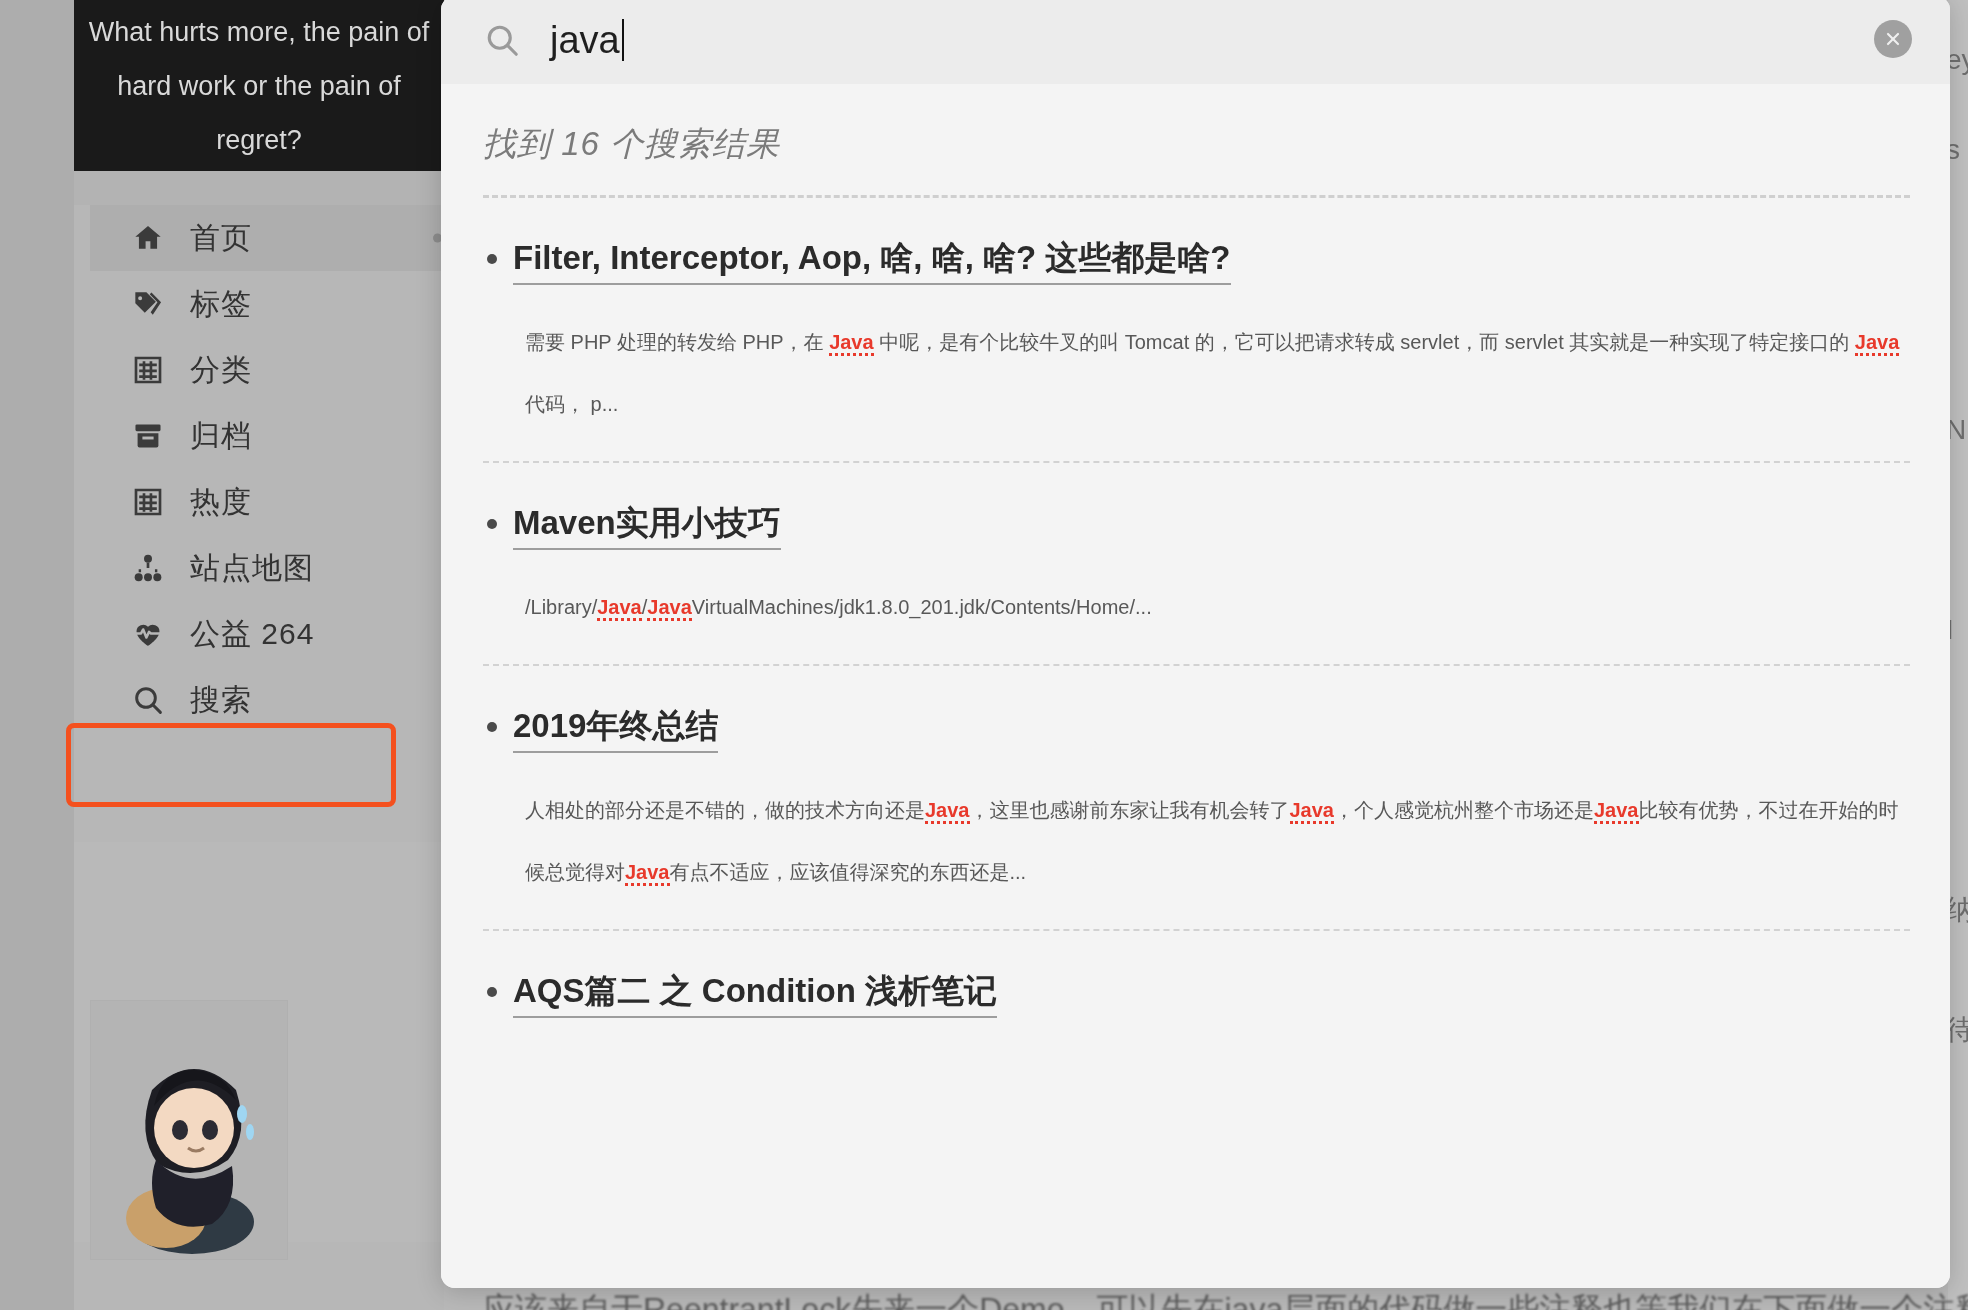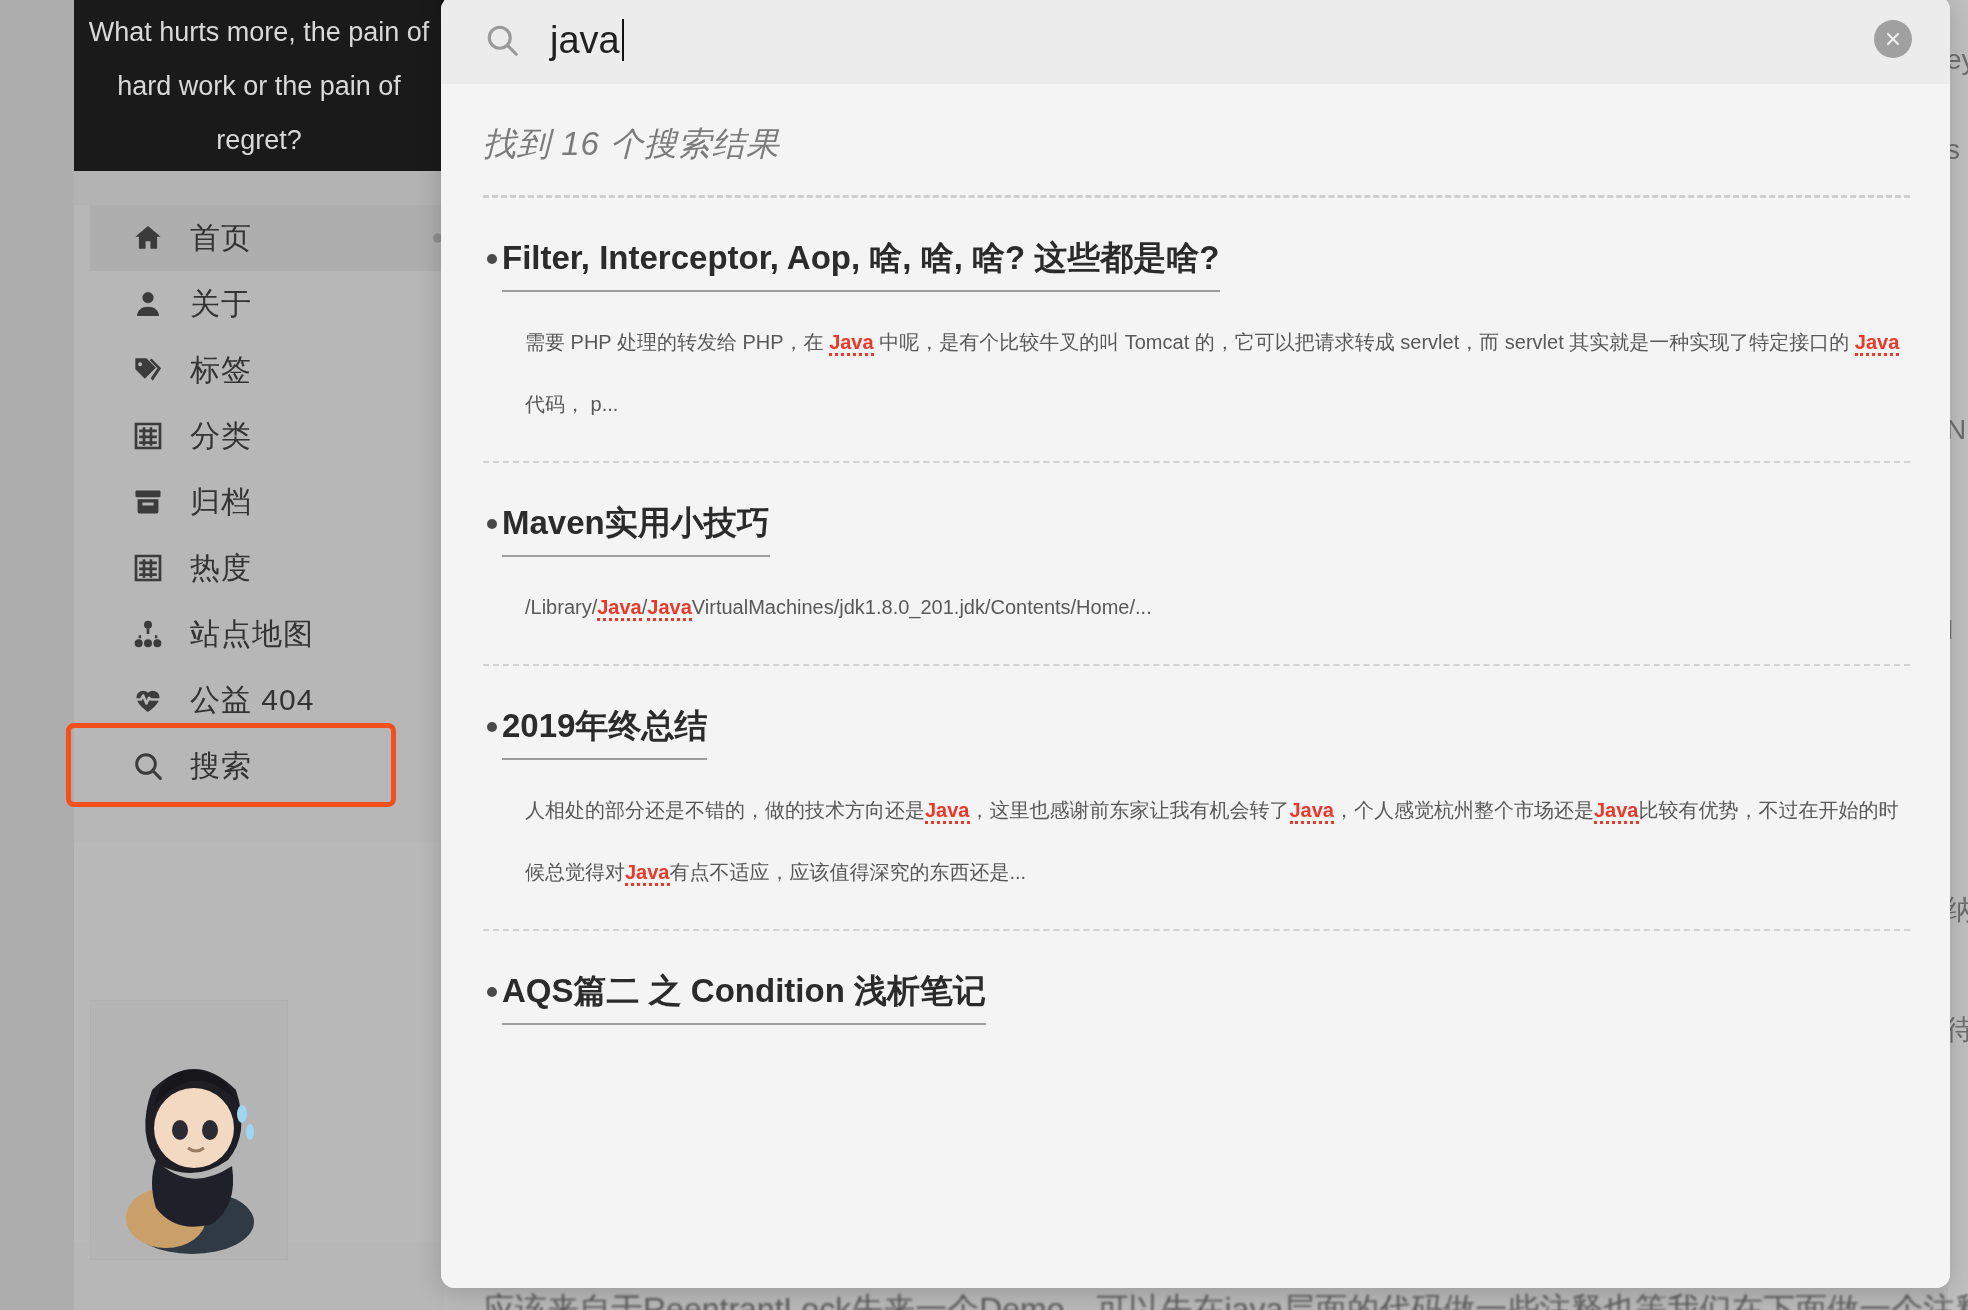--- a/index.html
+++ b/index.html
@@ -202,23 +202,23 @@
     left: 4px; top: 56px;
     width: 10px; height: 10px;
     border-radius: 50%;
     background: #4a4a4a;
   }
   .result-title {
     display: inline;
     font-size: 33px;
     font-weight: bold;
     color: #2b2b2b;
-    margin-left: 19px;
+    margin-left: 30px;
     border-bottom: 2px solid #9d9d9d;
-    padding-bottom: 14px;
+    padding-bottom: 7px;
     cursor: pointer;
     letter-spacing: 0px;
   }
   .result-snippet {
     margin: 30px 0 0 42px;
     font-size: 20px;
     line-height: 62px;
     color: #585858;
     padding-bottom: 26px;
   }
@@ -273,29 +273,20 @@
               <svg viewBox="0 0 24 24" width="32" height="32" fill="currentColor">
                 <path d="M12 3 2.5 11h2.7v9h5v-5.6h3.6V20h5v-9H21.5z"></path>
               </svg>
             </span>
             <span class="nav-label">首页</span>
             <span class="nav-dot"></span>
           </div>
           <div class="nav-item">
             <span class="nav-ico">
               <svg viewBox="0 0 24 24" width="32" height="32" fill="currentColor">
-                <circle cx="12" cy="7.2" r="4.2"></circle>
-                <path d="M3.8 21c0-4.5 3.7-7 8.2-7s8.2 2.5 8.2 7z"></path>
-              </svg>
-            </span>
-            <span class="nav-label">关于</span>
-          </div>
-          <div class="nav-item">
-            <span class="nav-ico">
-              <svg viewBox="0 0 24 24" width="32" height="32" fill="currentColor">
                 <path d="M2.5 3.2h8.3l7.1 7.1-8.3 8.3-7.1-7.1zM6.1 6.1a1.5 1.5 0 1 0 0 3 1.5 1.5 0 0 0 0-3z"></path>
                 <path d="M14.6 3.4 21.8 10.6 15.6 20l-1.6-1.8 5.1-7.6-5.8-5.9z"></path>
               </svg>
             </span>
             <span class="nav-label">标签</span>
           </div>
           <div class="nav-item">
             <span class="nav-ico">
               <svg viewBox="0 0 24 24" width="32" height="32" fill="none">
                 <path d="M3 3h18v18H3zM5.4 8.2h13.2M5.4 12.6h13.2M5.4 17h13.2M9 5.4v14M14.2 5.4v14" fill="none" stroke="currentColor" stroke-width="2"></path>
@@ -333,21 +324,21 @@
             </span>
             <span class="nav-label">站点地图</span>
           </div>
           <div class="nav-item">
             <span class="nav-ico">
               <svg viewBox="0 0 24 24" width="32" height="32" fill="currentColor">
                 <path d="M12 21s-8.6-5.4-8.6-11A5 5 0 0 1 12 6.6 5 5 0 0 1 20.6 10c0 5.6-8.6 11-8.6 11z"></path>
                 <path d="M2.6 11.6h4.2l1.6-3 2.4 6 2-4.2 1.4 1.2h6.8" fill="none" stroke="#b7b7b7" stroke-width="1.9" stroke-linejoin="round"></path>
               </svg>
             </span>
-            <span class="nav-label">公益 404</span>
+            <span class="nav-label">公益 264</span>
           </div>
           <div class="nav-item">
             <span class="nav-ico">
               <svg viewBox="0 0 24 24" width="32" height="32" fill="none">
                 <circle cx="10.5" cy="10.5" r="7" fill="none" stroke="currentColor" stroke-width="2.2"></circle>
                 <line x1="15.6" y1="15.6" x2="21.3" y2="21.3" stroke="currentColor" stroke-width="2.2" stroke-linecap="round"></line>
               </svg>
             </span>
             <span class="nav-label">搜索</span>
           </div>

